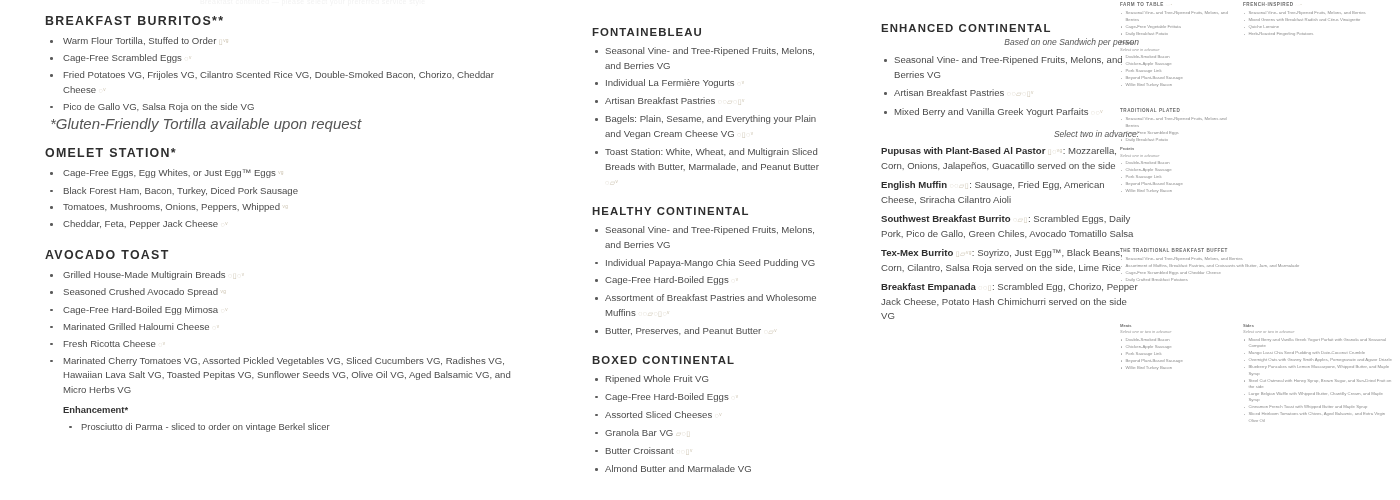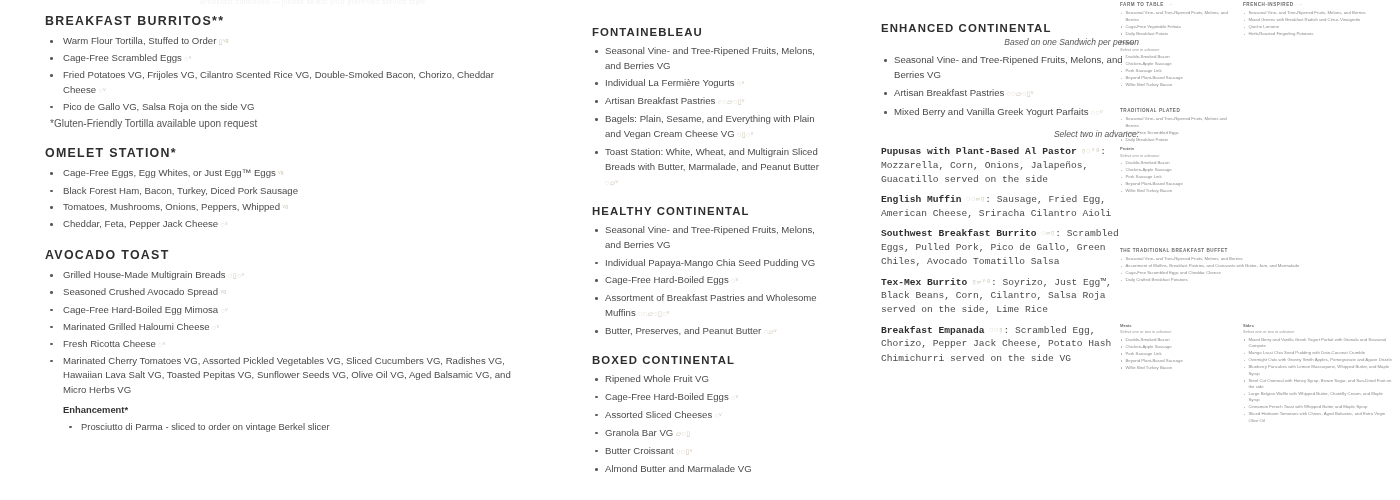--- a/index.html
+++ b/index.html
@@ -38,21 +38,22 @@
   }
   ul.items > li::before {
     content: "";
     position: absolute;
     left: 3px; top: 6px;
     width: 2.6px; height: 2.6px;
     border-radius: 50%;
     background: #5b5b5b;
   }
   .note {
-    font-size: 10px;
+    font-size: 15px;
+    font-style: italic;
     color: #555;
     line-height: 13px;
   }
   .glyph {
     font-size: 7.2px;
     color: #cfc6b4;
     vertical-align: .5px;
     letter-spacing: .4px;
   }
 
@@ -77,21 +78,21 @@
   .col2 .sec-title { font-size: 11.4px; letter-spacing: 1.1px; }
   .col2 ul.items { margin-top: 4px; }
   .col2 ul.items > li { margin-bottom: 3px; }
 
   
   .col3 { position: absolute; left: 881px; top: 21px; width: 258px; }
   .col3 .sec-title { font-size: 11.4px; letter-spacing: 1.1px; }
   .col3 ul.items { margin-top: 5px; }
   .col3 ul.items > li { margin-bottom: 4px; }
   .col3 .selnote { margin-top: 8px; margin-bottom: 4px; }
-  .dish { font-size: 9.6px; line-height: 14.2px; margin-bottom: 5px; color: #4a4a4a; font-family: Liberation Mono, monospace; }
+  .dish { font-size: 9.6px; line-height: 14.2px; margin-bottom: 5px; color: #4a4a4a; }
   .dish b { font-weight: 700; color: #2e2e2e; }
 
   
   .micro { position: absolute; font-size: 4.3px; line-height: 6.4px; color: #8a8a8a; }
   .micro .m-title {
     font-size: 4.6px; font-weight: 700; letter-spacing: .55px;
     color: #6a6a6a; text-transform: uppercase; margin-bottom: 2px;
   }
   .micro .m-sub { font-size: 4.1px; font-weight: 700; color: #6f6f6f; margin-top: 3px; }
   .micro .m-note { font-size: 4.0px; font-style: italic; color: #9a9a9a; margin-bottom: 1px; }
@@ -164,21 +165,21 @@
   </div>
 
   <div class="col2">
 
     <div class="block">
       <div class="sec-title">FONTAINEBLEAU</div>
       <ul class="items">
         <li><span>Seasonal Vine- and Tree-Ripened Fruits, Melons, and Berries VG</span></li>
         <li><span>Individual La Fermière Yogurts</span><span class="glyph"> ◌ᵛ</span></li>
         <li><span>Artisan Breakfast Pastries</span><span class="glyph"> ◌◌▱◌▯ᵛ</span></li>
-        <li><span>Bagels: Plain, Sesame, and Everything with Plain and Vegan Cream Cheese VG</span><span class="glyph"> ◌▯◌ᵛ</span></li>
+        <li><span>Bagels: Plain, Sesame, and Everything your Plain and Vegan Cream Cheese VG</span><span class="glyph"> ◌▯◌ᵛ</span></li>
         <li><span>Toast Station: White, Wheat, and Multigrain Sliced Breads with Butter, Marmalade, and Peanut Butter</span><span class="glyph"> ◌▱ᵛ</span></li>
       </ul>
     </div>
 
     <div class="block">
       <div class="sec-title">HEALTHY CONTINENTAL</div>
       <ul class="items">
         <li><span>Seasonal Vine- and Tree-Ripened Fruits, Melons, and Berries VG</span></li>
         <li><span>Individual Papaya-Mango Chia Seed Pudding VG</span></li>
         <li><span>Cage-Free Hard-Boiled Eggs</span><span class="glyph"> ◌ᵛ</span></li>
@@ -211,21 +212,21 @@
     </ul>
     <div class="sec-sub selnote">Select two in advance:</div>
 
     <div class="dish">
       <b>Pupusas with Plant-Based Al Pastor</b><span class="glyph"> ▯◌ᵛᵍ</span><span>: Mozzarella, Corn, Onions, Jalapeños, Guacatillo served on the side</span>
     </div>
     <div class="dish">
       <b>English Muffin</b><span class="glyph"> ◌◌▱▯</span><span>: Sausage, Fried Egg, American Cheese, Sriracha Cilantro Aioli</span>
     </div>
     <div class="dish">
-      <b>Southwest Breakfast Burrito</b><span class="glyph"> ◌▱▯</span><span>: Scrambled Eggs, Pulled Pork, Pico de Gallo, Green Chiles, Avocado Tomatillo Salsa</span>
+      <b>Southwest Breakfast Burrito</b><span class="glyph"> ◌▱▯</span><span>: Scrambled Eggs, Daily Pork, Pico de Gallo, Green Chiles, Avocado Tomatillo Salsa</span>
     </div>
     <div class="dish">
       <b>Tex-Mex Burrito</b><span class="glyph"> ▯▱ᵛᵍ</span><span>: Soyrizo, Just Egg™, Black Beans, Corn, Cilantro, Salsa Roja served on the side, Lime Rice</span>
     </div>
     <div class="dish">
       <b>Breakfast Empanada</b><span class="glyph"> ◌◌▯</span><span>: Scrambled Egg, Chorizo, Pepper Jack Cheese, Potato Hash Chimichurri served on the side VG</span>
     </div>
   </div>
 
   <div class="micro" id="mA">

